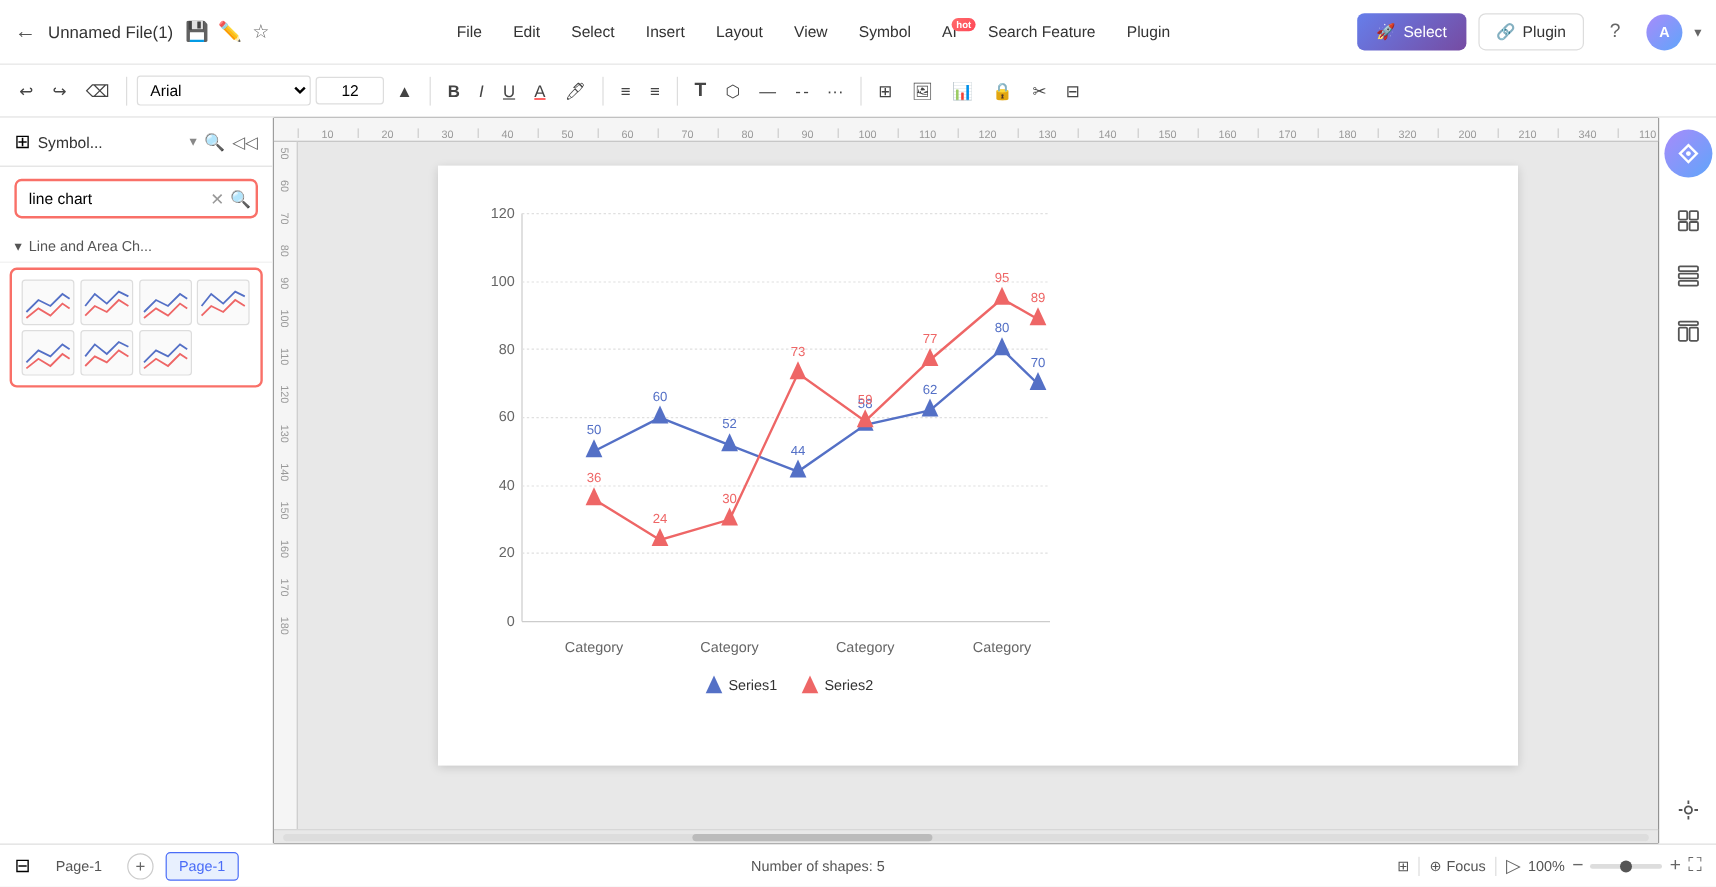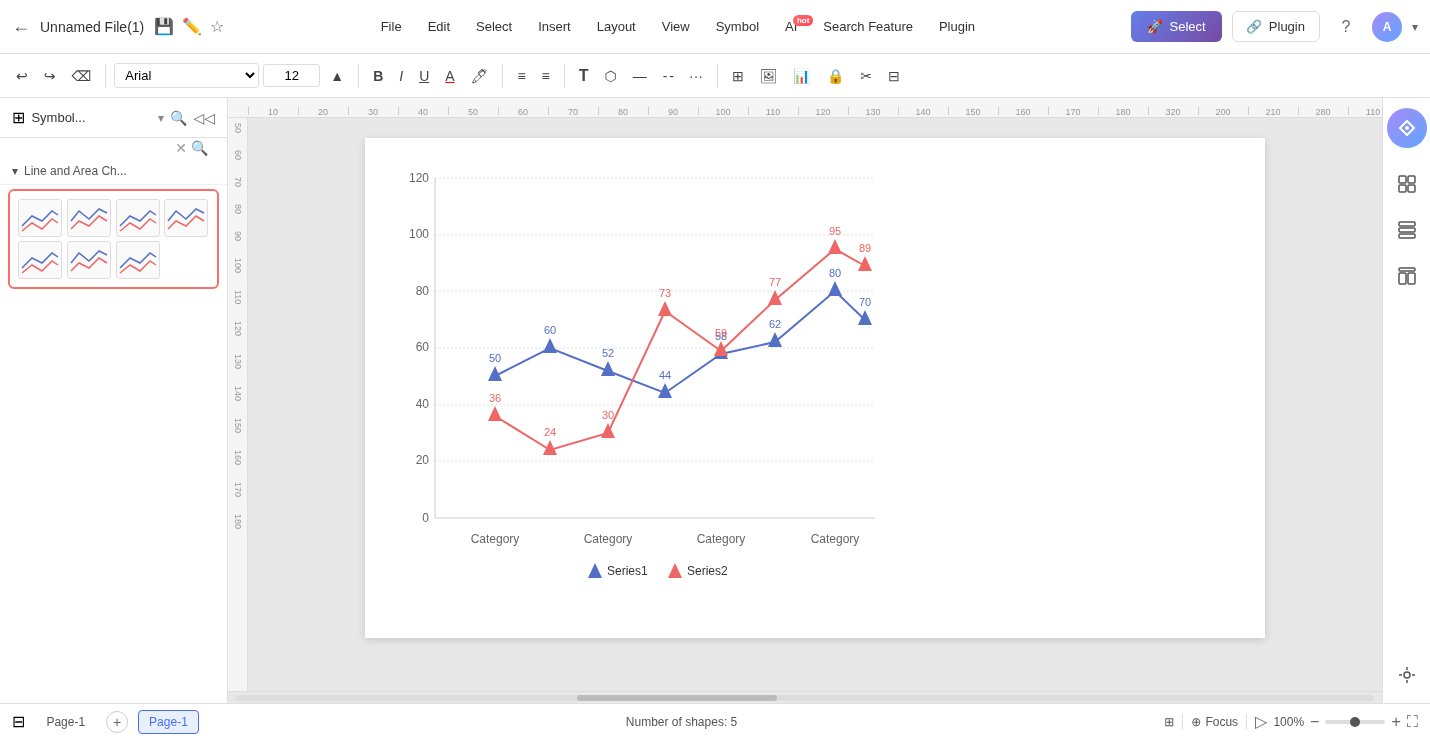--- a/index.html
+++ b/index.html
@@ -445,20 +445,21 @@
     <div class="panel-header">
       <span style="font-size:16px;">⊞</span>
       <span class="panel-title">Symbol...</span>
       <div class="panel-icons">
         <span style="font-size:12px;color:#888;">▾</span>
         <button class="panel-icon-btn">🔍</button>
         <button class="panel-icon-btn">◁◁</button>
       </div>
     </div>
     <div class="search-container">
+      <input class="search-box" type="text" value="line chart" style="">
       <span class="search-clear">✕</span>
       <button class="search-submit">🔍</button>
     </div>
     <div class="panel-section-header">
       <span>▾</span>
       <span>Line and Area Ch...</span>
     </div>
     <div class="chart-grid" id="chart-grid">
 
     <div class="chart-thumb">
@@ -532,21 +533,21 @@
             <div class="tick">120</div>
             <div class="tick">130</div>
             <div class="tick">140</div>
             <div class="tick">150</div>
             <div class="tick">160</div>
             <div class="tick">170</div>
             <div class="tick">180</div>
             <div class="tick">320</div>
             <div class="tick">200</div>
             <div class="tick">210</div>
-            <div class="tick">280</div>
+            <div class="tick">340</div>
             <div class="tick">110</div>
           </div>
       </div>
     </div>
     <div class="ruler-container">
 
       <div class="ruler-left" id="ruler-left">
           <div style="font-size: 9px; color: rgb(153, 153, 153); margin-bottom: 17px; writing-mode: vertical-rl;">50</div>
           <div style="font-size: 9px; color: rgb(153, 153, 153); margin-bottom: 17px; writing-mode: vertical-rl;">60</div>
           <div style="font-size: 9px; color: rgb(153, 153, 153); margin-bottom: 17px; writing-mode: vertical-rl;">70</div>

